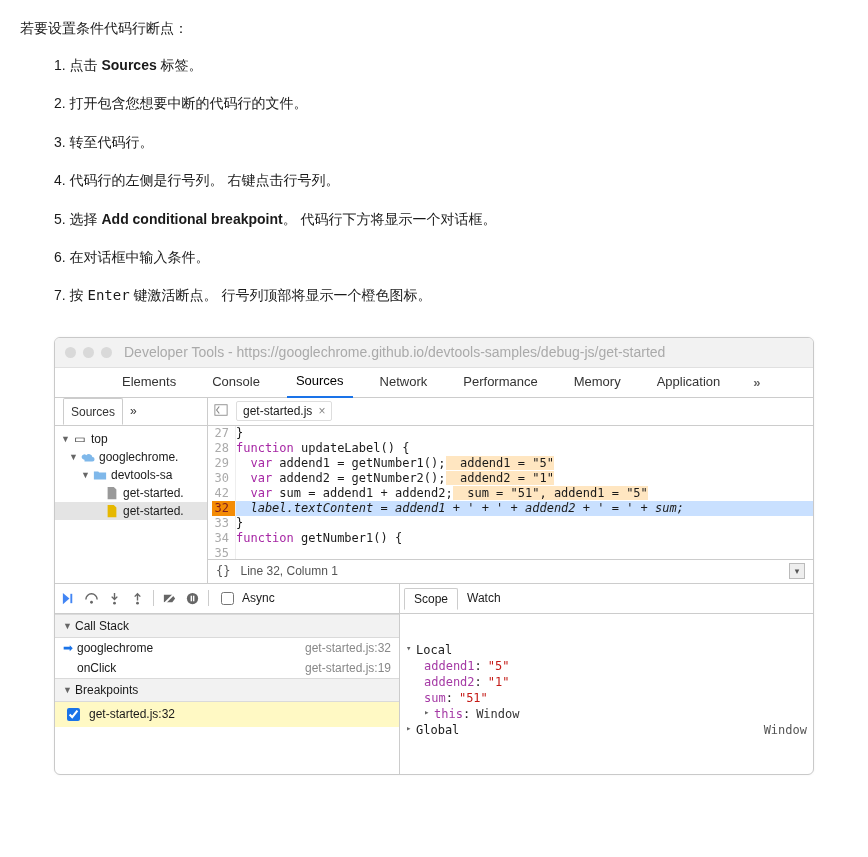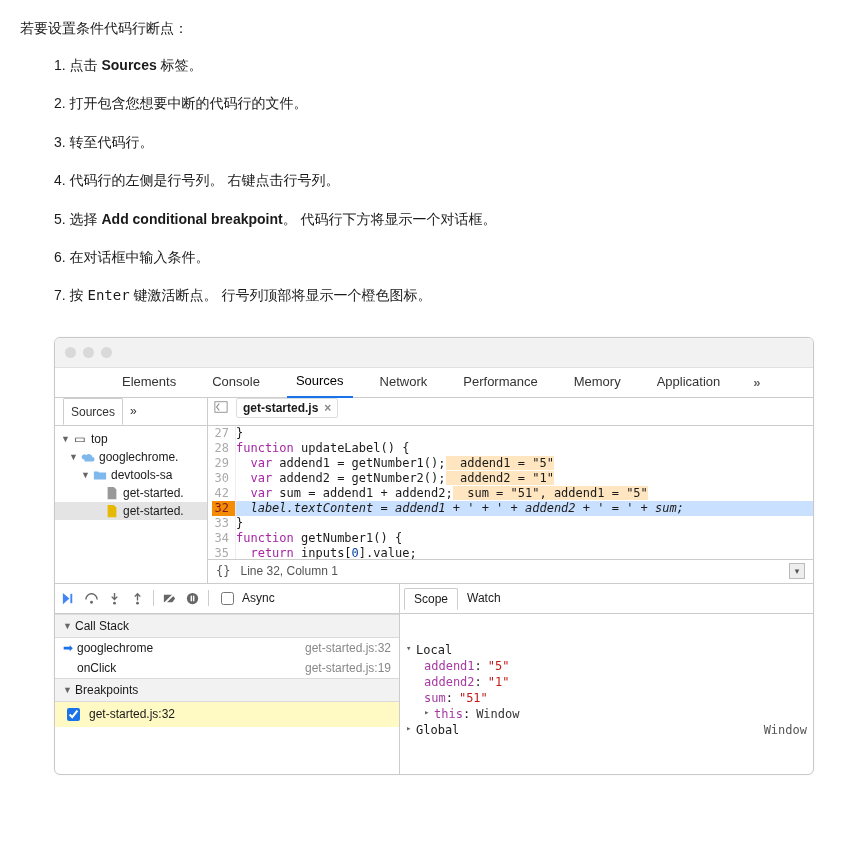--- a/index.html
+++ b/index.html
@@ -66,21 +66,21 @@
   .tree-row .arrow { width: 8px; font-size: 9px; color: #666; }
   .tree-row .ticon { width: 14px; height: 14px; display: flex; align-items: center; justify-content: center; }
   .tree-row.lvl1 { padding-left: 14px; }
   .tree-row.lvl2 { padding-left: 26px; }
   .tree-row.lvl3 { padding-left: 38px; }
   .tree-row.sel { background: #e4e4e4; }
   .file-svg { fill: #999; }
   .file-js { fill: #e6b800; }
 
   .editor-panel { flex: 1; display: flex; flex-direction: column; overflow: hidden; }
-  .editor-header { height: 28px; display: flex; align-items: flex-start; border-bottom: 1px solid #ccc; padding: 0 4px; gap: 6px; font-size: 12px; font-weight: bold; }
+  .editor-header { height: 28px; display: flex; align-items: center; border-bottom: 1px solid #ccc; padding: 0 4px; gap: 6px; font-size: 12px; }
   .editor-header .htab { padding: 2px 6px; border: 1px solid #ddd; border-radius: 2px; background: #fff; display: flex; gap: 6px; align-items: center; }
   .close-x { color: #888; cursor: pointer; font-size: 12px; }
   .code-area { flex: 1; overflow: hidden; font-family: Menlo, Consolas, monospace; font-size: 12px; display: flex; }
   .gutter { background: #fff; color: #aaa; text-align: right; padding: 0 6px 0 4px; border-right: 1px solid #eee; min-width: 28px; }
   .gutter div { height: 15px; line-height: 15px; }
   .gutter .bp { background: #f48c06; color: #7f1d1d; padding-right: 6px; margin-right: -6px; }
   .code-lines { flex: 1; }
   .code-lines div { height: 15px; line-height: 15px; white-space: pre; }
   .kw { color: #a626a4; }
   .num { color: #0842a0; }
@@ -136,20 +136,21 @@
 </ol>
 
 <div class="devtools-window">
 
   <div class="titlebar">
     <div class="tls">
       <div class="tl"></div>
       <div class="tl"></div>
       <div class="tl"></div>
     </div>
+    <div class="title-text">Developer Tools - https://googlechrome.github.io/devtools-samples/debug-js/get-started</div>
   </div>
 
   <div class="tabbar">
     <span class="tab-icon">
         <svg viewBox="0 0 16 16">
           <rect x="1" y="1" width="14" height="14" fill="none" stroke="#666" stroke-width="1.2"></rect>
           <path d="M5,5 L11,11 M11,8 L11,11 L8,11" fill="none" stroke="#666" stroke-width="1.2"></path>
         </svg>
       </span>
     <span class="tab-icon">
@@ -248,21 +249,20 @@
         </div>
         <div class="code-lines">
           <div>}</div>
           <div><span class="kw">function</span><span> updateLabel() {</span></div>
           <div><span class="kw">  var</span><span> addend1 = getNumber1();</span><span class="hl-inline">  addend1 = "5"</span></div>
           <div><span class="kw">  var</span><span> addend2 = getNumber2();</span><span class="hl-inline">  addend2 = "1"</span></div>
           <div><span class="kw">  var</span><span> sum = addend1 + addend2;</span><span class="hl-inline">  sum = "51", addend1 = "5"</span></div>
           <div class="line-hl">  label.textContent = addend1 + ' + ' + addend2 + ' = ' + sum;</div>
           <div>}</div>
           <div><span class="kw">function</span><span> getNumber1() {</span></div>
-          <div><span class="kw">  return</span><span> inputs[</span><span class="num">0</span><span>].value;</span></div>
 
         </div>
       </div>
       <div class="editor-status">
         <span class="curlies">{}</span>
         <span>Line 32, Column 1</span>
         <span class="show-btn">▾</span>
       </div>
     </div>
   </div>

